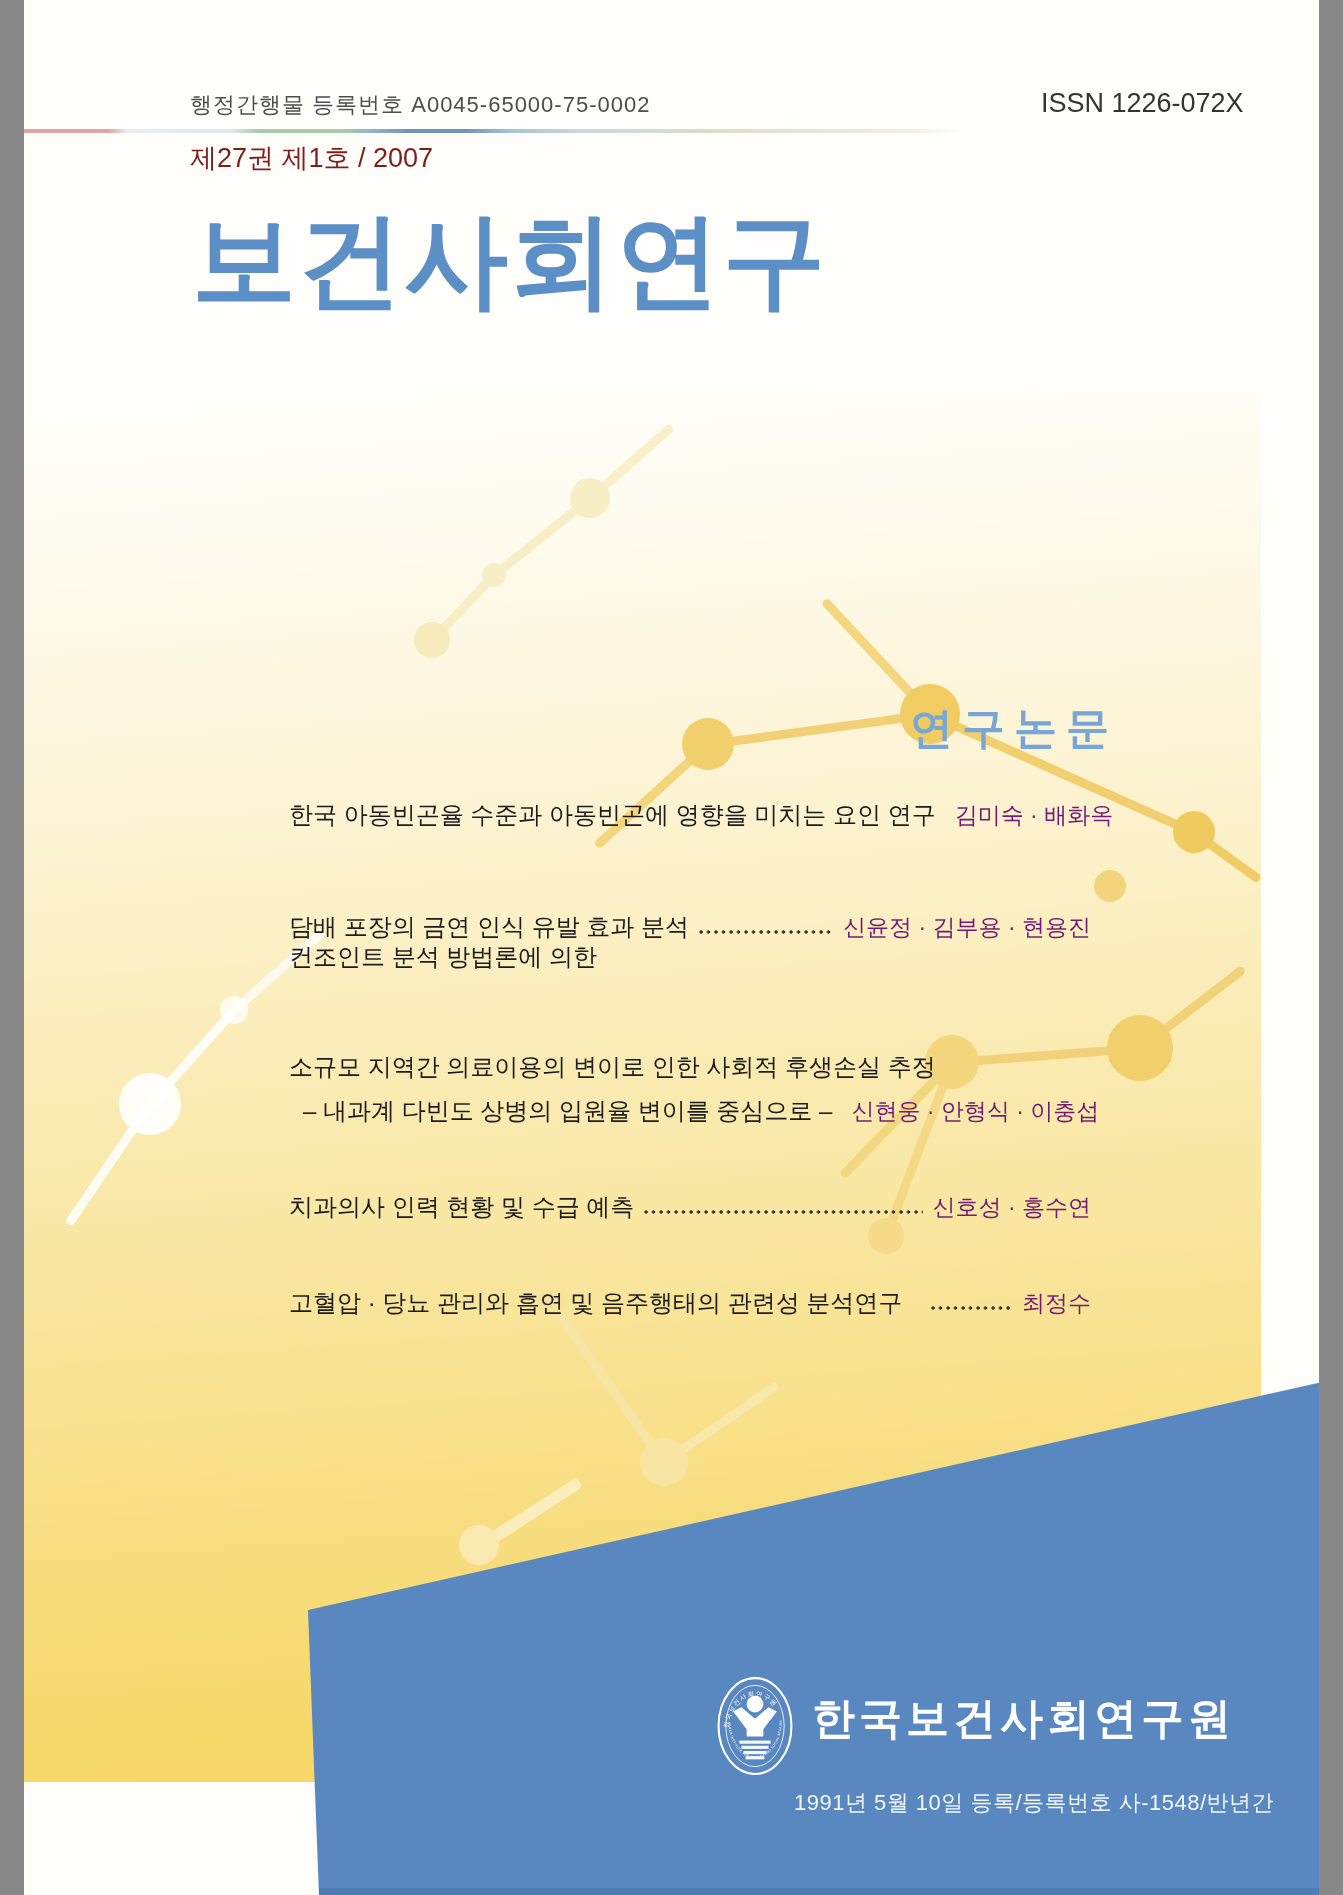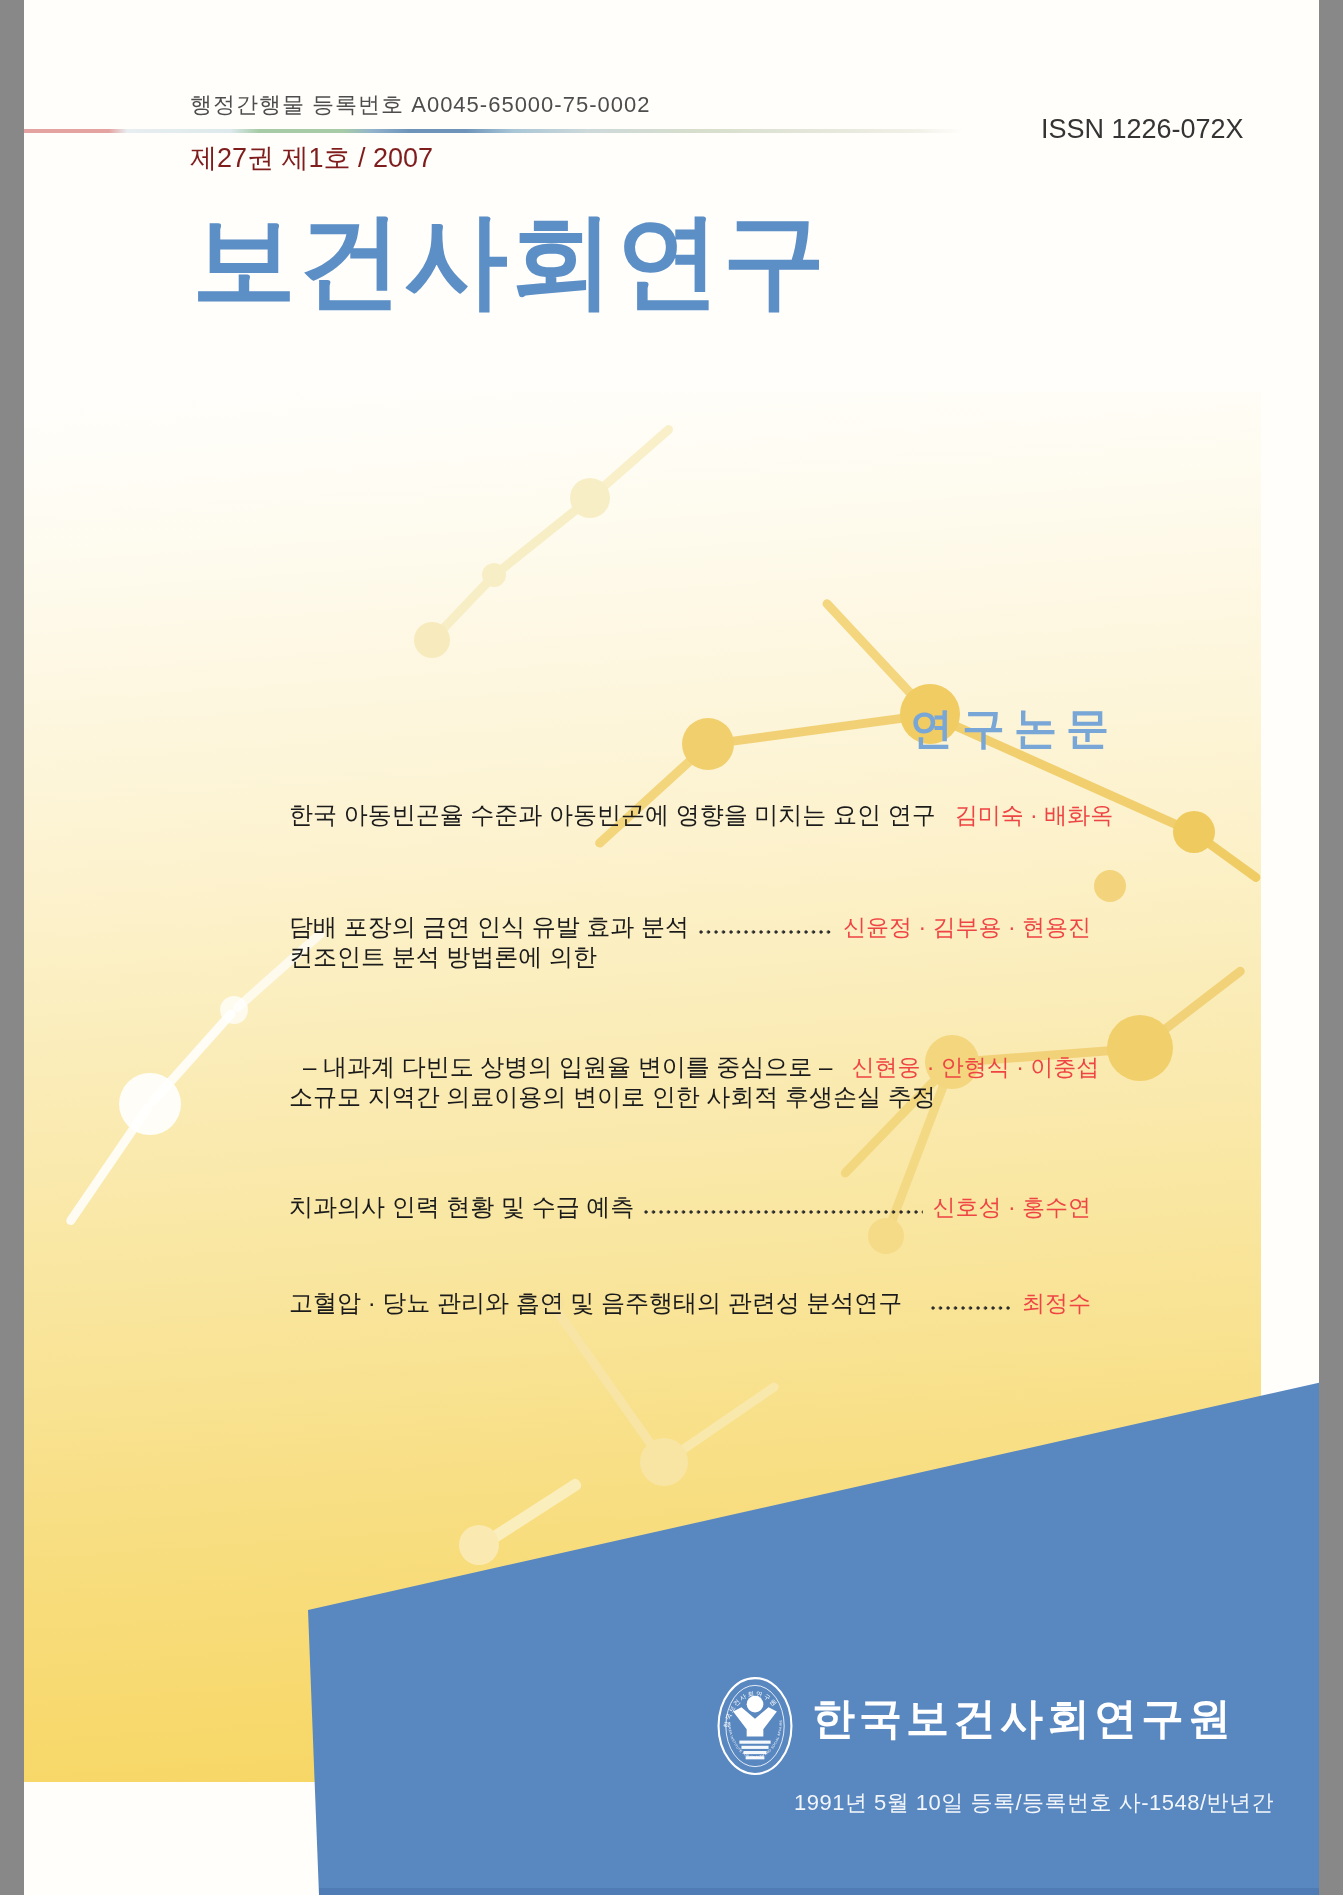--- a/index.html
+++ b/index.html
@@ -49,21 +49,21 @@
       #a6cba6 25%,#a6cba6 34%,
       #93b3cc 37%,#6e94ba 41%,#6e94ba 47%,
       #a9c6d6 52%,#cdd9da 60%,#d7decb 72%,#e5e7da 85%,#f2f1e8 95%,rgba(255,255,255,0) 100%);
   }
   .volume-issue{
     position:absolute;left:166px;top:140px;
     font-size:27px;color:#7f1d1d;white-space:nowrap;
   }
   .issn{
     position:absolute;left:1017px;top:88px;
-    font-size:27px;color:#343434;white-space:nowrap;margin-top:26px;
+    font-size:27px;color:#343434;white-space:nowrap;
   }
   .journal-title{
     position:absolute;left:168px;top:192px;
     font-size:104px;font-weight:bold;letter-spacing:2px;
     color:#5d8fc7;white-space:nowrap;
   }
   
   .section-heading{
     position:absolute;left:886px;top:700px;
     font-size:43px;font-weight:bold;letter-spacing:9px;
@@ -73,21 +73,21 @@
   .toc{position:absolute;left:265px;top:0;width:802px;}
   .toc-entry{position:absolute;left:0;width:802px;}
   .toc-line{font-size:24px;color:#1b1b1b;line-height:30px;margin-bottom:14px;white-space:nowrap;}
   .toc-line.leader{display:flex;align-items:center;margin-bottom:0;}
   .toc-line .t{white-space:nowrap;}
   .dots{
     flex:1 1 auto;height:6px;margin:0 10px 0 9px;position:relative;top:5px;
     background-image:radial-gradient(circle at 3px 3px,#2d2d2d 1.4px,rgba(0,0,0,0) 1.9px);
     background-size:7.5px 6px;background-repeat:repeat-x;
   }
-  .authors{white-space:nowrap;font-size:23px;color:#ef4444;}
+  .authors{white-space:nowrap;font-size:23px;color:#701a75;}
   
   .seal{position:absolute;left:692px;top:1676px;width:78px;height:100px;}
   .institute-name{
     position:absolute;left:788px;top:1690px;
     font-size:43px;font-weight:bold;letter-spacing:4px;color:#ffffff;white-space:nowrap;
   }
   .registration-info{
     position:absolute;left:730px;top:1788px;width:560px;text-align:center;
     font-size:22px;color:#f2f6fb;letter-spacing:.5px;white-space:nowrap;
   }
@@ -158,26 +158,26 @@
     <div class="toc-entry" style="top:912px;">
       <div class="toc-line leader">
         <span class="t">담배 포장의 금연 인식 유발 효과 분석</span>
         <span class="dots"></span>
         <span class="authors">신윤정 · 김부용 · 현용진</span>
       </div>
       <div class="toc-line">컨조인트 분석 방법론에 의한</div>
     </div>
 
     <div class="toc-entry" style="top:1052px;">
+      <div class="toc-line">소규모 지역간 의료이용의 변이로 인한 사회적 후생손실 추정</div>
       <div class="toc-line leader" style="padding-left:14px;">
         <span class="t">– 내과계 다빈도 상병의 입원율 변이를 중심으로 –</span>
         <span class="dots"></span>
         <span class="authors">신현웅 · 안형식 · 이충섭</span>
       </div>
-      <div class="toc-line">소규모 지역간 의료이용의 변이로 인한 사회적 후생손실 추정</div>
     </div>
 
     <div class="toc-entry" style="top:1192px;">
       <div class="toc-line leader">
         <span class="t">치과의사 인력 현황 및 수급 예측</span>
         <span class="dots"></span>
         <span class="authors">신호성 · 홍수연</span>
       </div>
     </div>
 

